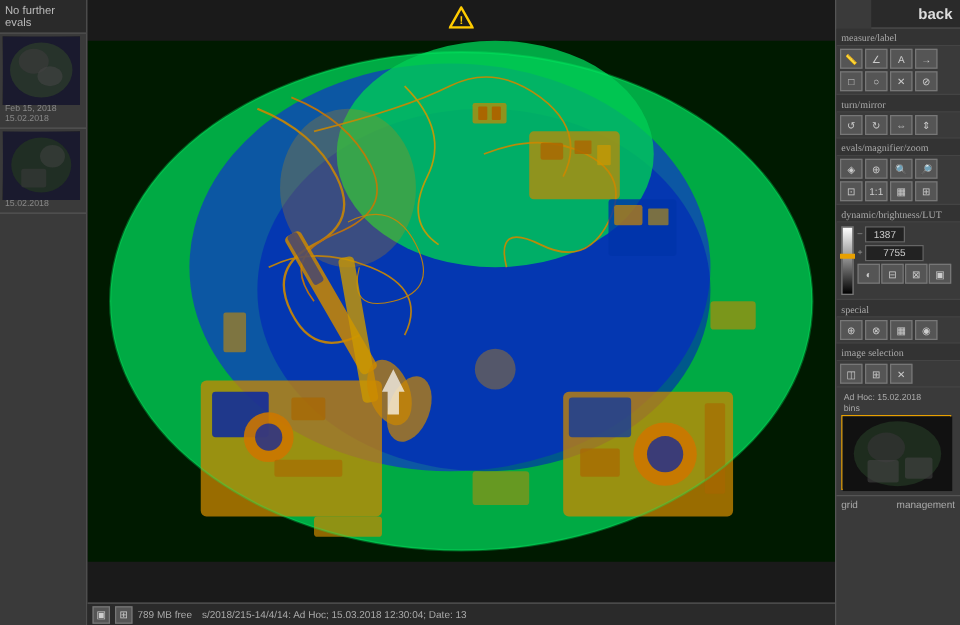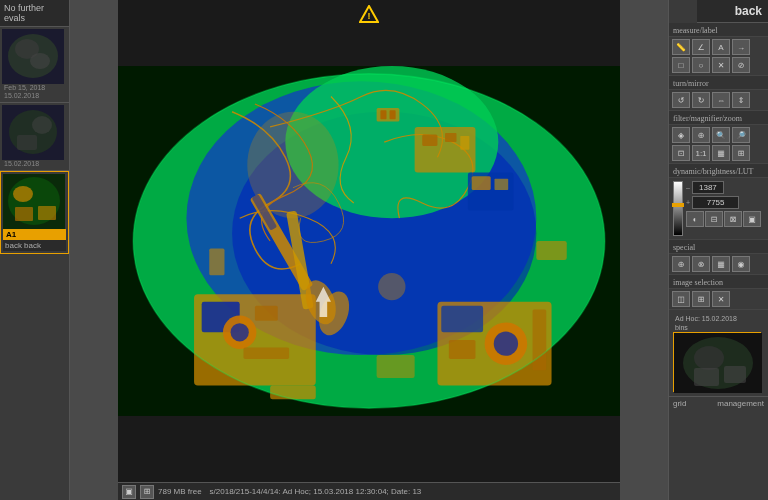--- a/index.html
+++ b/index.html
@@ -12,21 +12,20 @@
       color: #ccc;
       overflow: hidden;
       display: flex;
       flex-direction: column;
     }
 
     .main-layout {
       display: flex;
       flex: 1;
       overflow: hidden;
-      gap: 48px;
     }
 
     
     .left-sidebar {
       width: 70px;
       background: #3a3a3a;
       display: flex;
       flex-direction: column;
       border-right: 1px solid #555;
       overflow: hidden;
@@ -292,33 +291,20 @@
           <svg width="62" height="55" viewBox="0 0 62 55">
             <rect width="62" height="55" fill="#1a1a2e"></rect>
             <ellipse cx="31" cy="27" rx="24" ry="22" fill="#223322" opacity="0.8"></ellipse>
             <rect x="15" y="30" width="20" height="15" fill="#3a3a3a" opacity="0.6" rx="2"></rect>
             <ellipse cx="40" cy="20" rx="10" ry="9" fill="#444" opacity="0.5"></ellipse>
           </svg>
         </div>
         <div class="thumb-date">15.02.2018</div>
       </div>
 
-      <div class="thumbnail-item thumb-selected">
-        <div class="thumb-xray">
-          <svg width="62" height="55" viewBox="0 0 62 55">
-            <rect width="62" height="55" fill="#0a2a0a"></rect>
-            <ellipse cx="31" cy="27" rx="26" ry="24" fill="#0a4a0a" opacity="0.9"></ellipse>
-            <ellipse cx="20" cy="20" rx="10" ry="8" fill="#cc8800" opacity="0.7"></ellipse>
-            <rect x="12" y="33" width="18" height="14" fill="#cc7700" opacity="0.6" rx="1"></rect>
-            <rect x="35" y="32" width="18" height="14" fill="#cc8800" opacity="0.6" rx="1"></rect>
-          </svg>
-        </div>
-        <div class="thumb-active-label">A1</div>
-        <div class="thumb-label">back back</div>
-      </div>
 
     </div>
   </div>
 
   <div class="main-content">
     <div class="xray-canvas">
       
       <div class="warning-triangle">
         <svg width="20" height="18" viewBox="0 0 20 18">
           <polygon points="10,1 19,17 1,17" fill="none" stroke="#ffcc00" stroke-width="2"></polygon>
@@ -444,21 +430,21 @@
     </div>
 
     <div class="right-section-label">turn/mirror</div>
     <div class="right-tool-row">
       <div class="tool-btn">↺</div>
       <div class="tool-btn">↻</div>
       <div class="tool-btn">⇔</div>
       <div class="tool-btn">⇕</div>
     </div>
 
-    <div class="right-section-label">filter/magnifier/zoom</div>
+    <div class="right-section-label">evals/magnifier/zoom</div>
     <div class="right-tool-row">
       <div class="tool-btn">◈</div>
       <div class="tool-btn">⊕</div>
       <div class="tool-btn">🔍</div>
       <div class="tool-btn">🔎</div>
       <div class="tool-btn">⊡</div>
       <div class="tool-btn">1:1</div>
       <div class="tool-btn">▦</div>
       <div class="tool-btn">⊞</div>
     </div>

